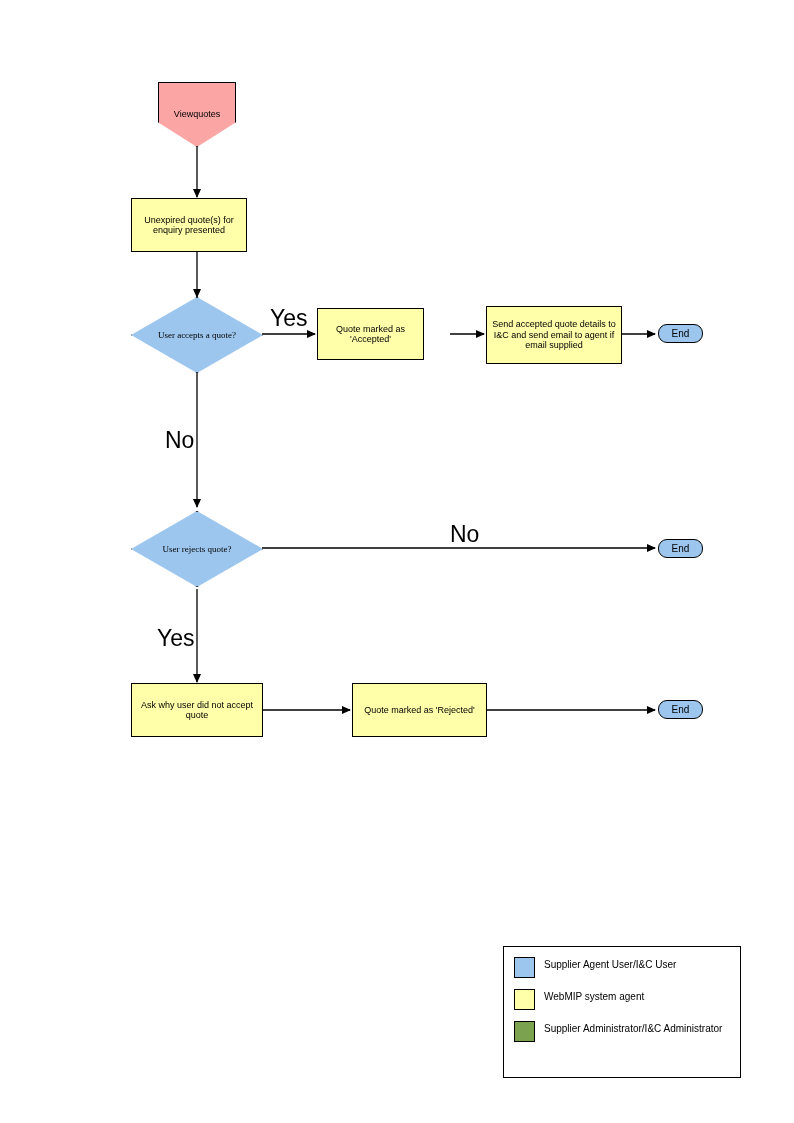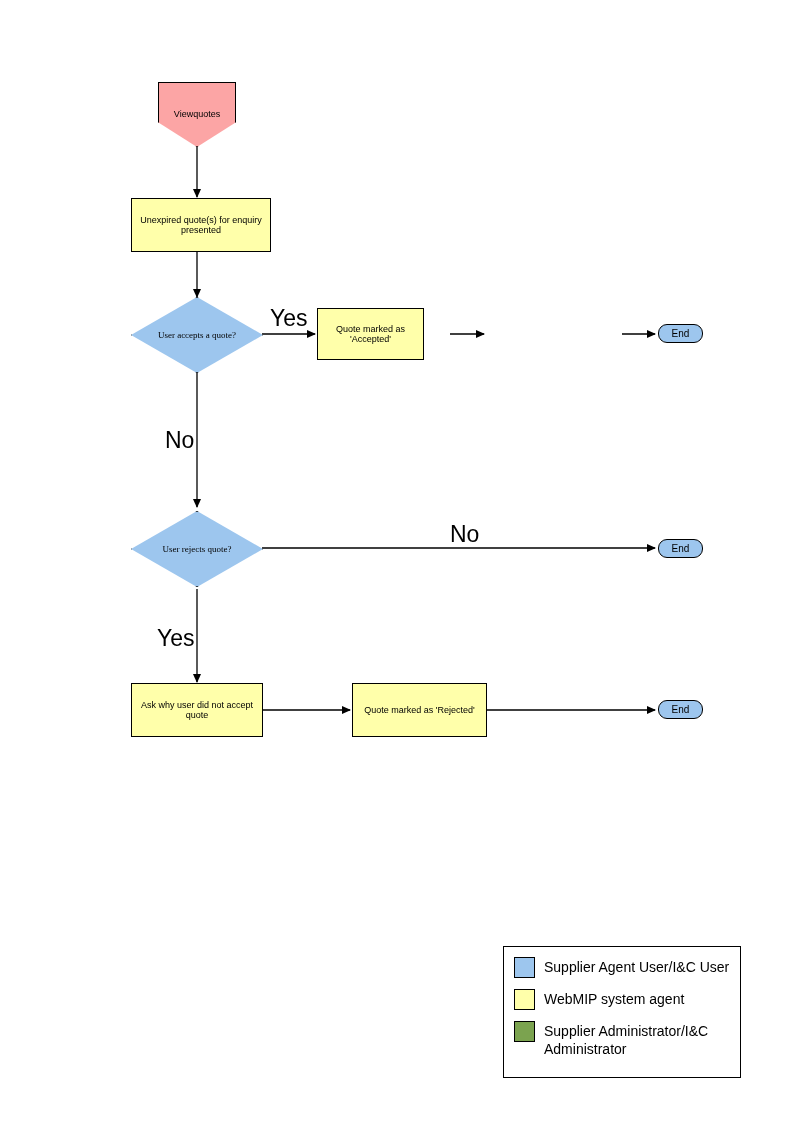--- a/index.html
+++ b/index.html
@@ -100,21 +100,21 @@
   }
   .legend-swatch {
     width: 21px;
     height: 21px;
     border: 1px solid #000000;
     box-sizing: border-box;
     flex: 0 0 auto;
     margin-right: 9px;
   }
   .legend-text {
-    font-size: 14px;
+    font-size: 10px;
     color: #000;
     line-height: 1.25;
     padding-top: 2px;
   }
   svg.wires {
     position: absolute;
     left: 0; top: 0;
     width: 794px;
     height: 1123px;
     pointer-events: none;
@@ -150,33 +150,36 @@
 
     <line x1="263" y1="710" x2="350" y2="710" stroke="#000" stroke-width="1.3" marker-end="url(#arrow)"></line>
 
     <line x1="487" y1="710" x2="655" y2="710" stroke="#000" stroke-width="1.3" marker-end="url(#arrow)"></line>
   </svg>
 
   <div class="node start-shape" style="left:158px; top:82px; width:78px; height:65px;">
     <span>Viewquotes</span>
   </div>
 
-  <div class="node process" style="left:131px; top:198px; width:140px; height:54px;">
+  <div class="node process" style="left:131px; top:198px; width:116px; height:54px;">
     <span>Unexpired quote(s) for enquiry presented</span>
   </div>
 
   <div class="decision-wrap" style="left:131px; top:297px; width:132px; height:76px;">
     <div class="decision-shape"></div>
     <div class="decision-label">User accepts a quote?</div>
   </div>
 
   <div class="node process" style="left:317px; top:308px; width:107px; height:52px;">
     <span>Quote  marked as 'Accepted'</span>
   </div>
 
+  <div class="node process" style="left:486px; top:306px; width:136px; height:58px;">
+    <span>Send accepted quote details to I&amp;C and send email to agent if email supplied</span>
+  </div>
 
   <div class="node end-shape" style="left:658px; top:324px; width:45px; height:19px;">
     <span>End</span>
   </div>
 
   <div class="decision-wrap" style="left:131px; top:511px; width:132px; height:76px;">
     <div class="decision-shape"></div>
     <div class="decision-label">User rejects quote?</div>
   </div>
 

